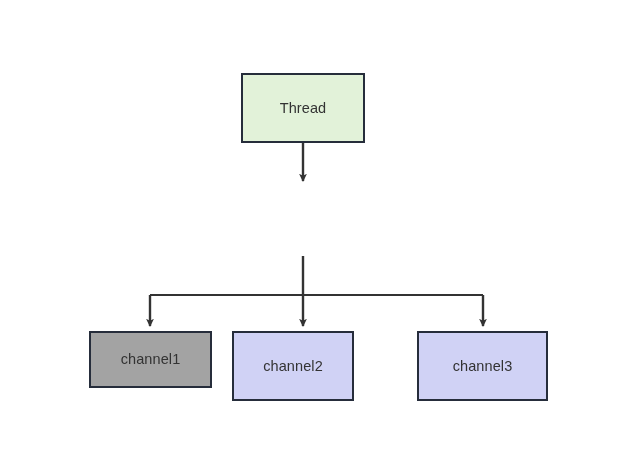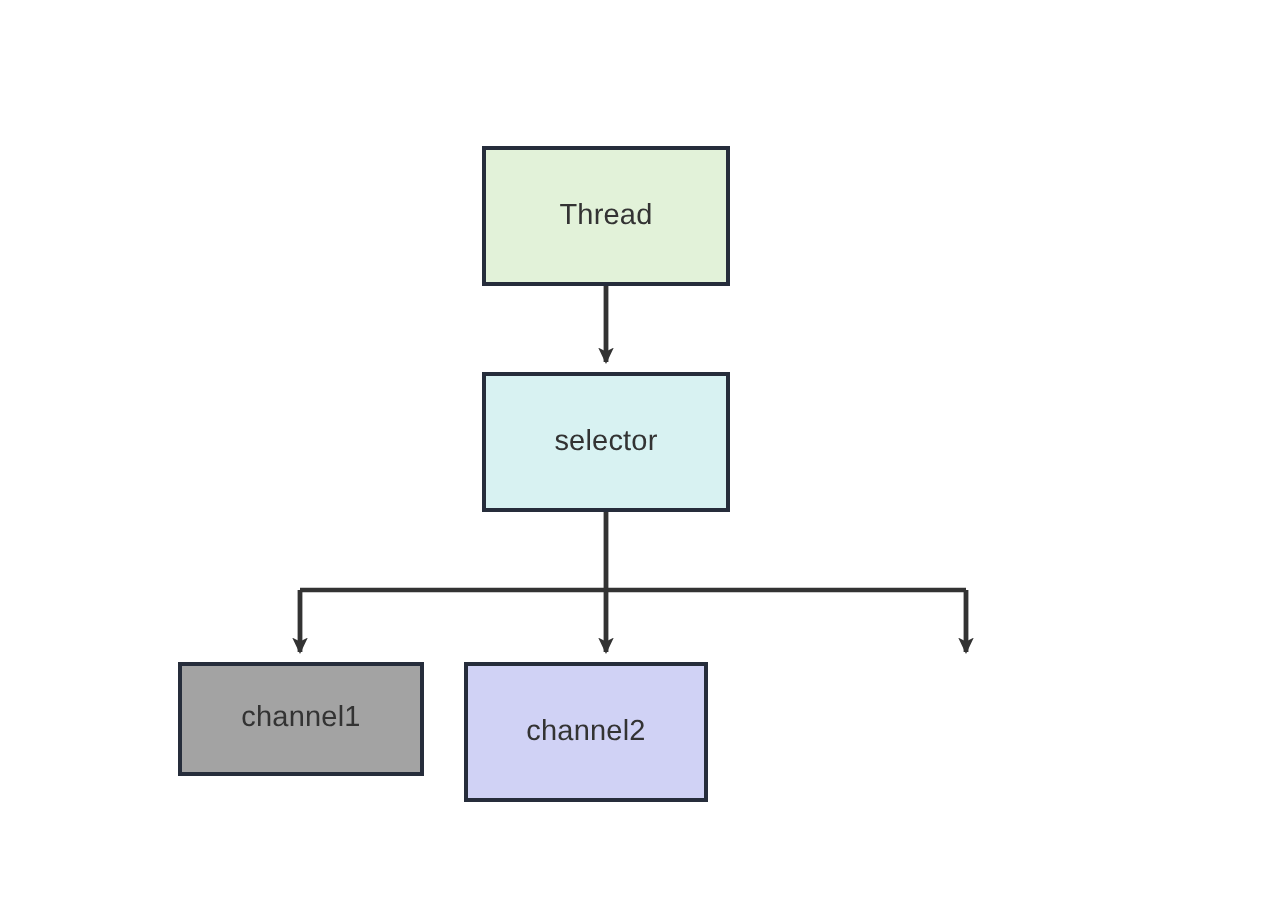--- a/index.html
+++ b/index.html
@@ -115,26 +115,26 @@
 
     <g>
       <path d="M 483 295 L 483 326" stroke="#333333" stroke-width="2.4" fill="none" marker-end="url(#arrowhead)"></path>
     </g>
   </svg>
 
   <div class="node" id="node-thread">
     <span class="node-label">Thread</span>
   </div>
 
-  <div class="node" id="node-selector">
-    <span class="node-label">selector</span>
-  </div>
 
   <div class="node" id="node-channel1">
     <span class="node-label">channel1</span>
   </div>
 
   <div class="node" id="node-channel2">
     <span class="node-label">channel2</span>
   </div>
 
+  <div class="node" id="node-channel3">
+    <span class="node-label">channel3</span>
+  </div>
 
 </div>
 
 </body></html>

